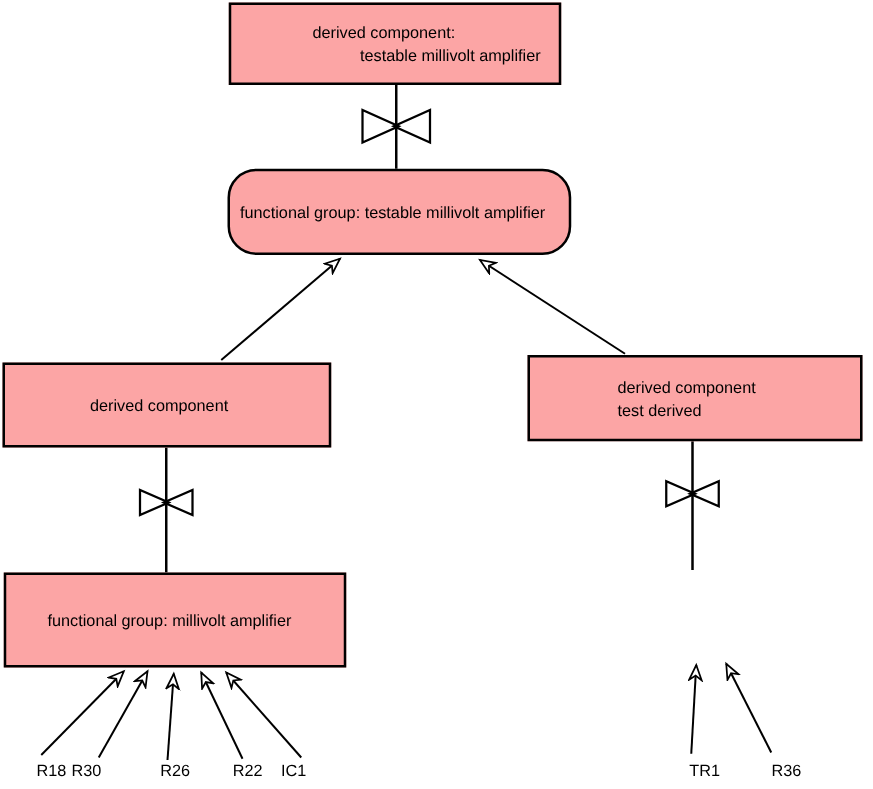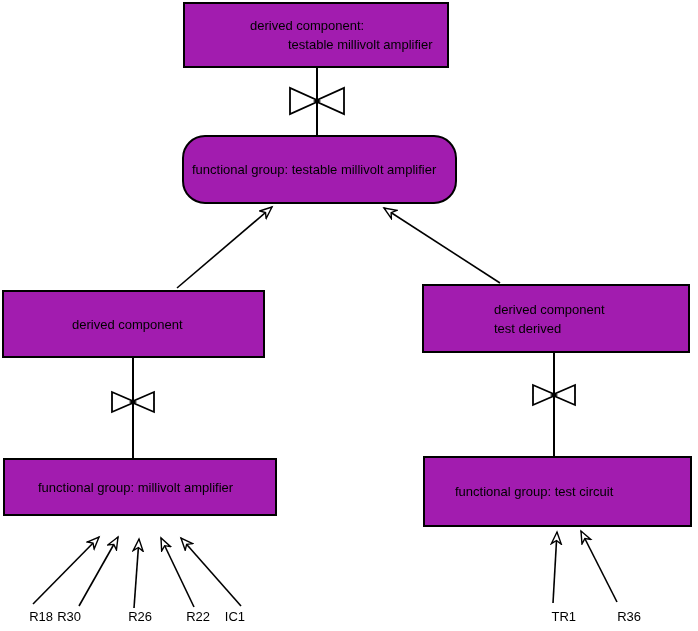--- a/index.html
+++ b/index.html
@@ -11,35 +11,35 @@
     font-family: "Liberation Sans", sans-serif;
     font-size: 13px;
     color: #000000;
     overflow: hidden;
   }
   svg.wires { position: absolute; left: 0; top: 0; display: block; }
   .box {
     position: absolute;
     box-sizing: border-box;
     border: 2px solid #000000;
-    background: #a21caf;
+    background: #fca5a5;
     display: flex;
     flex-direction: column;
     justify-content: center;
     align-items: flex-start;
     line-height: 19px;
     white-space: nowrap;
   }
   #box-top           { left: 183px; top: 2px;   width: 266px; height: 66px; padding-left: 65px; }
   #box-top .line2    { padding-left: 3px; margin-left: 35px; }
   #box-fg-testable   { left: 182px; top: 135px; width: 275px; height: 69px; padding-left: 8px; border-radius: 23px; }
   #box-left-derived  { left: 2px;   top: 290px; width: 263px; height: 68px; padding-left: 59px; }
   #box-left-derived .line1 { padding-left: 9px; }
   #box-right-derived { left: 422px; top: 284px; width: 268px; height: 69px; padding-left: 70px; }
-  #box-fg-milli      { left: 3px;   top: 458px; width: 274px; height: 58px; padding-left: 33px; }
+  #box-fg-milli      { left: 3px;   top: 458px; width: 274px; height: 76px; padding-left: 33px; }
   #box-fg-test       { left: 423px; top: 456px; width: 269px; height: 71px; padding-left: 30px; }
   .leaf {
     position: absolute;
     top: 609px;
     width: 44px;
     text-align: right;
   }
   #leaf-0 { left: 9px; }
   #leaf-1 { left: 37px; }
   #leaf-2 { left: 108px; }
@@ -105,23 +105,20 @@
 
   <div class="box" id="box-right-derived">
     <span class="line1">derived component</span>
     <span class="line2">test derived</span>
   </div>
 
   <div class="box" id="box-fg-milli">
     <span>functional group: millivolt amplifier</span>
   </div>
 
-  <div class="box" id="box-fg-test">
-    <span>functional group: test circuit</span>
-  </div>
 
   <span class="leaf" id="leaf-0">R18</span>
   <span class="leaf" id="leaf-1">R30</span>
   <span class="leaf" id="leaf-2">R26</span>
   <span class="leaf" id="leaf-3">R22</span>
   <span class="leaf" id="leaf-4">IC1</span>
   <span class="leaf" id="leaf-r-0">TR1</span>
   <span class="leaf" id="leaf-r-1">R36</span>
 
 </div>

